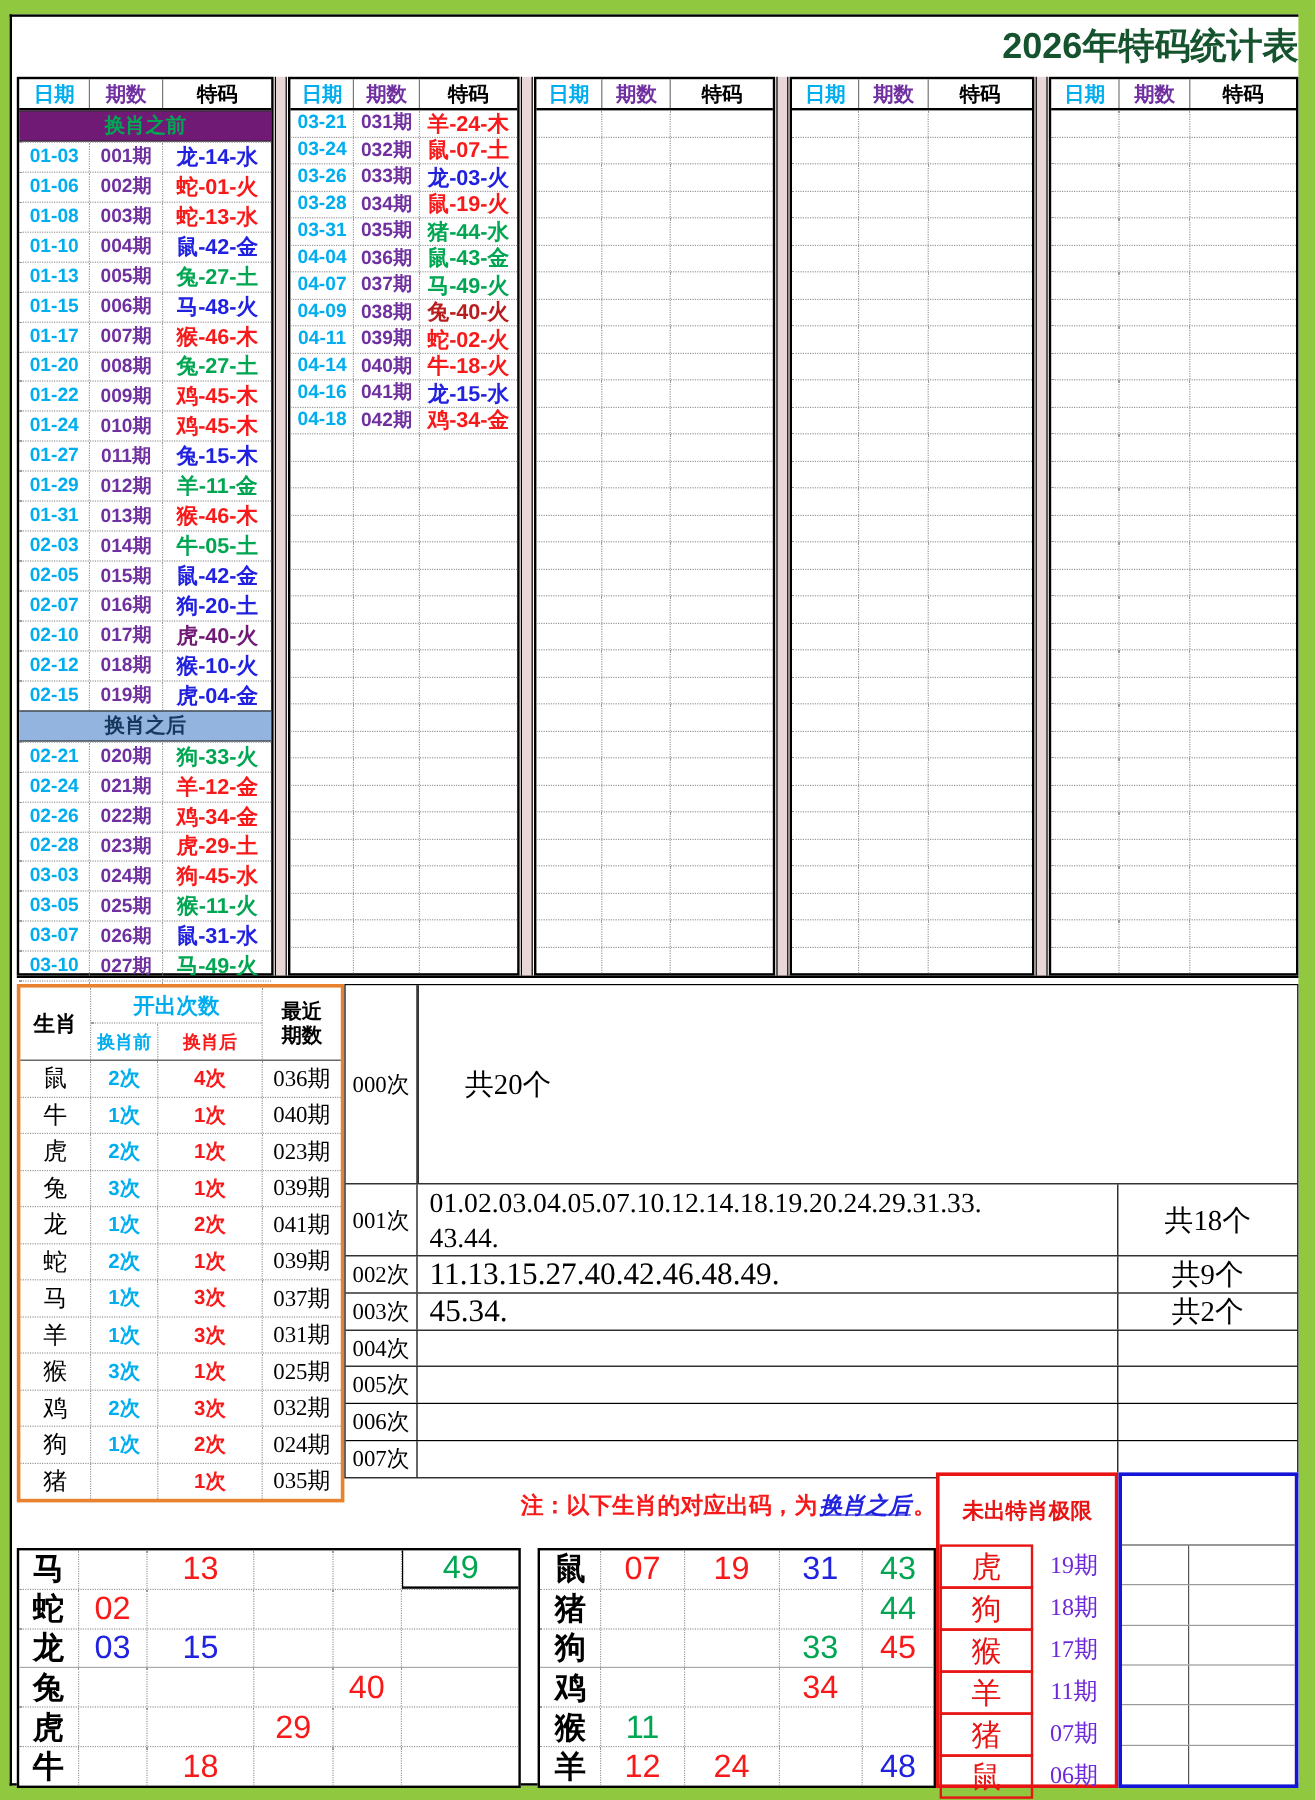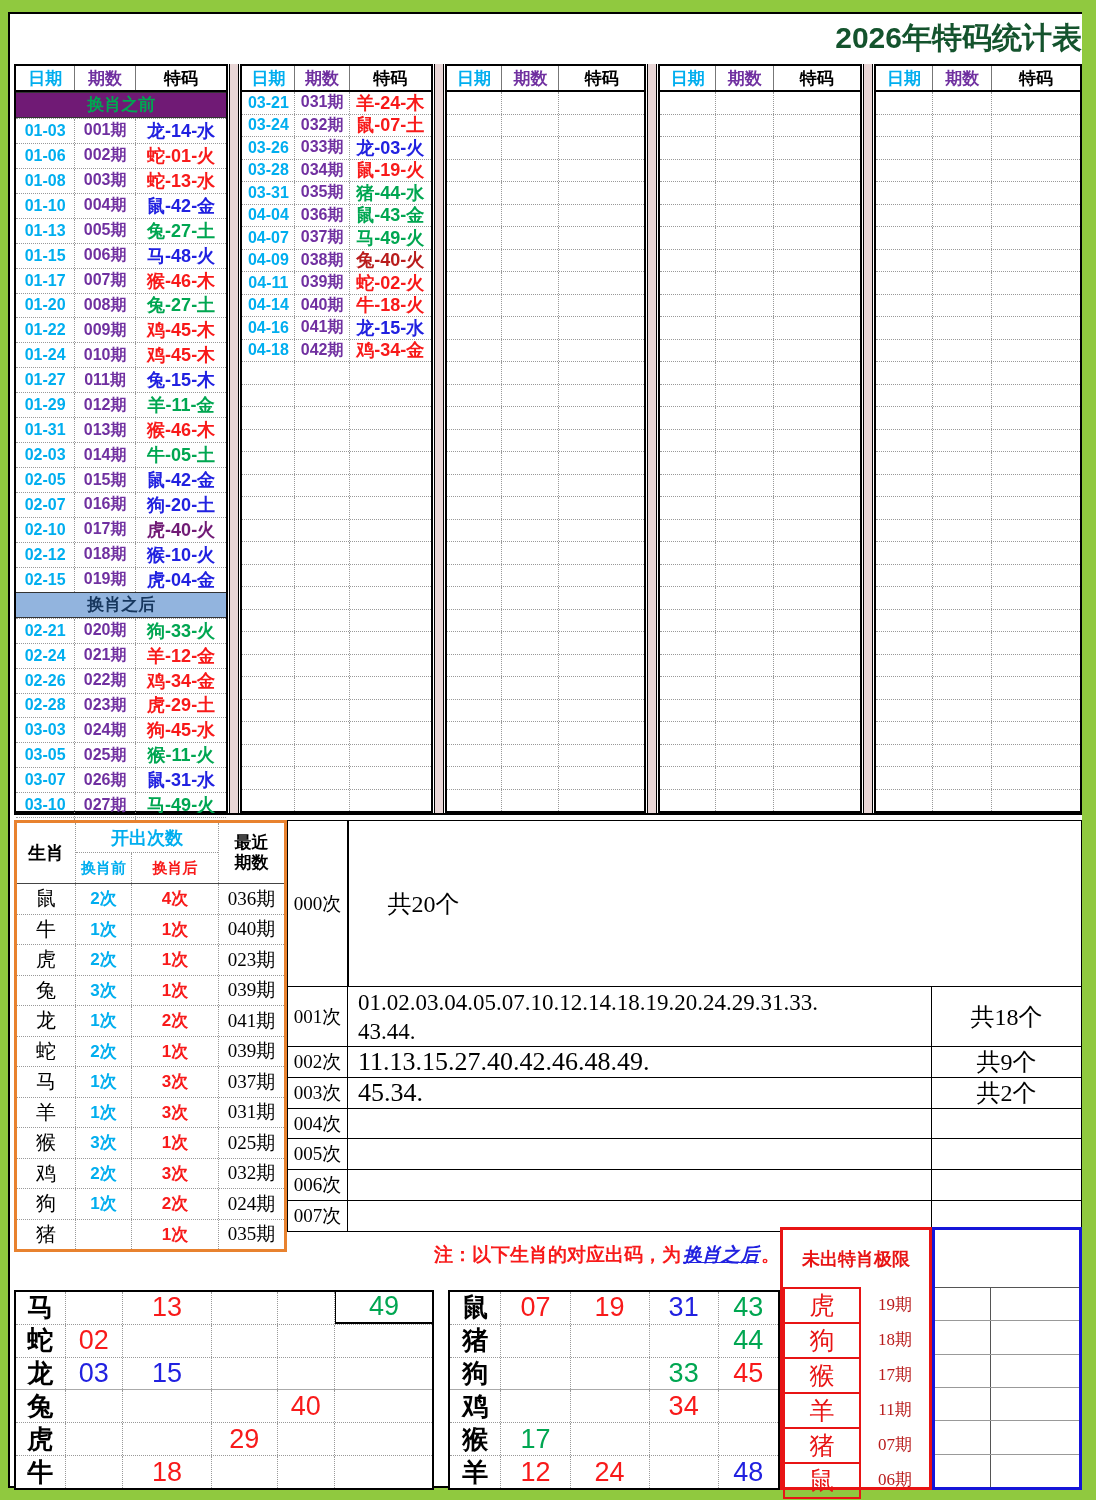--- a/index.html
+++ b/index.html
@@ -80,21 +80,21 @@
   .btl .bz{width:50px;}.btl .m1{width:58px;}.btl .m2{width:90px;}.btl .m3{width:66px;}.btl .m4{width:58px;}.btl .m5{width:98px;}
   .btl .rpt > .brow:first-child .m5{border-left:1px solid #000;border-bottom:2px solid #000;}
   .btr .bz{width:52px;}.btr .m1{width:70px;}.btr .m2{width:80px;}.btr .m3{width:70px;}.btr .m4{width:60px;}
 
   
   .redbox{position:absolute;left:780px;top:1227px;width:152px;height:263px;border:3px solid #E81414;box-sizing:border-box;background:#fff;display:flex;flex-direction:column;}
   .rb-title{height:57px;flex:none;display:flex;align-items:center;justify-content:center;color:#E81414;font-weight:bold;font-size:18px;}
   .rb-body{flex:1;display:flex;flex-direction:column;}
   .rb-row{flex:1;display:grid;grid-template-columns:78px 68px;min-height:0;}
   .rb-z{display:flex;align-items:center;justify-content:center;color:#E81414;font-family:"Liberation Serif",serif;font-size:25px;border:2px solid #E81414;box-sizing:border-box;margin-bottom:-2px;}
-  .rb-p{display:flex;align-items:center;justify-content:center;color:#b91c1c;font-family:"Liberation Serif",serif;font-size:17px;}
+  .rb-p{display:flex;align-items:center;justify-content:center;color:#6d28d9;font-family:"Liberation Serif",serif;font-size:20px;}
 
   
   .bluebox{position:absolute;left:932px;top:1227px;width:150px;height:263px;border:3px solid #1515D8;box-sizing:border-box;background:#fff;display:flex;flex-direction:column;}
   .bb-top{height:57px;flex:none;border-bottom:1px solid #555;}
   .bb-body{flex:1;display:flex;flex-direction:column;}
   .bb-row{flex:1;display:flex;border-top:1px solid #999;min-height:0;}
   .bb-body > .bb-row:first-child{border-top:none;}
   .bb-c1{width:56px;border-right:1px solid #555;box-sizing:border-box;}
   .bb-c2{flex:1;}
 </style>
@@ -1018,21 +1018,21 @@
         <div class="bc m3" style="color: rgb(0, 166, 81);">33</div>
         <div class="bc m4" style="color: rgb(248, 26, 26);">45</div>
       </div><div class="brow">
         <div class="bc bz">鸡</div>
         <div class="bc m1"></div>
         <div class="bc m2"></div>
         <div class="bc m3" style="color: rgb(248, 26, 26);">34</div>
         <div class="bc m4"></div>
       </div><div class="brow">
         <div class="bc bz">猴</div>
-        <div class="bc m1" style="color: rgb(0, 166, 81);">17</div>
+        <div class="bc m1" style="color: rgb(0, 166, 81);">11</div>
         <div class="bc m2"></div>
         <div class="bc m3"></div>
         <div class="bc m4"></div>
       </div><div class="brow">
         <div class="bc bz">羊</div>
         <div class="bc m1" style="color: rgb(248, 26, 26);">12</div>
         <div class="bc m2" style="color: rgb(248, 26, 26);">24</div>
         <div class="bc m3"></div>
         <div class="bc m4" style="color: rgb(33, 33, 224);">48</div>
       </div></div>

